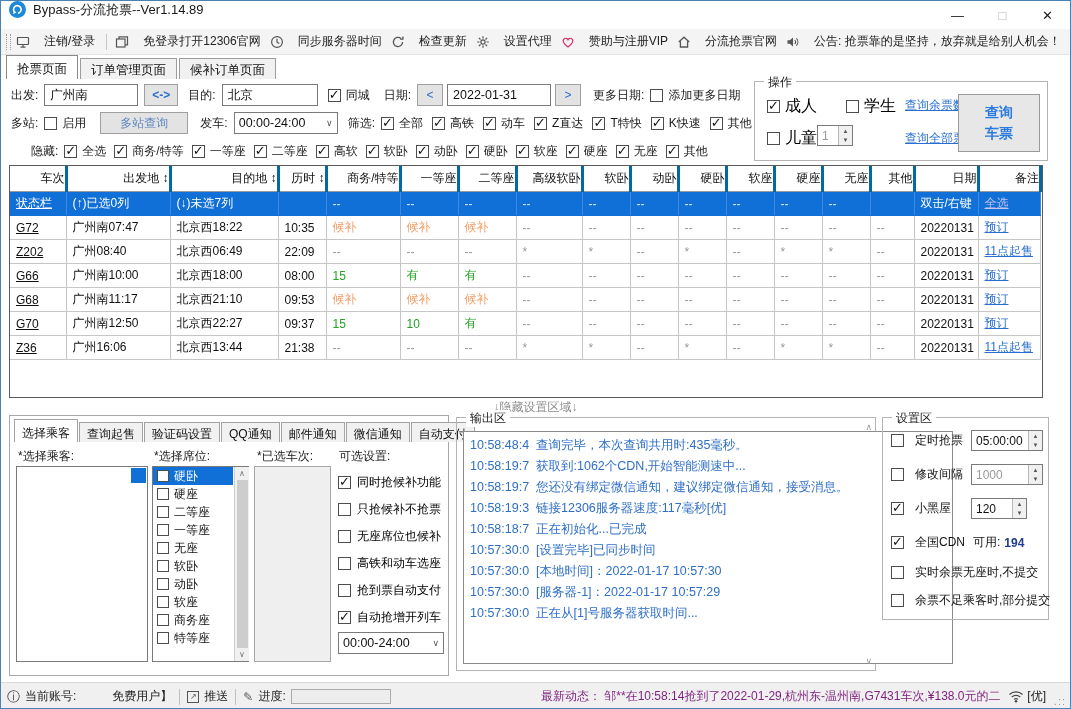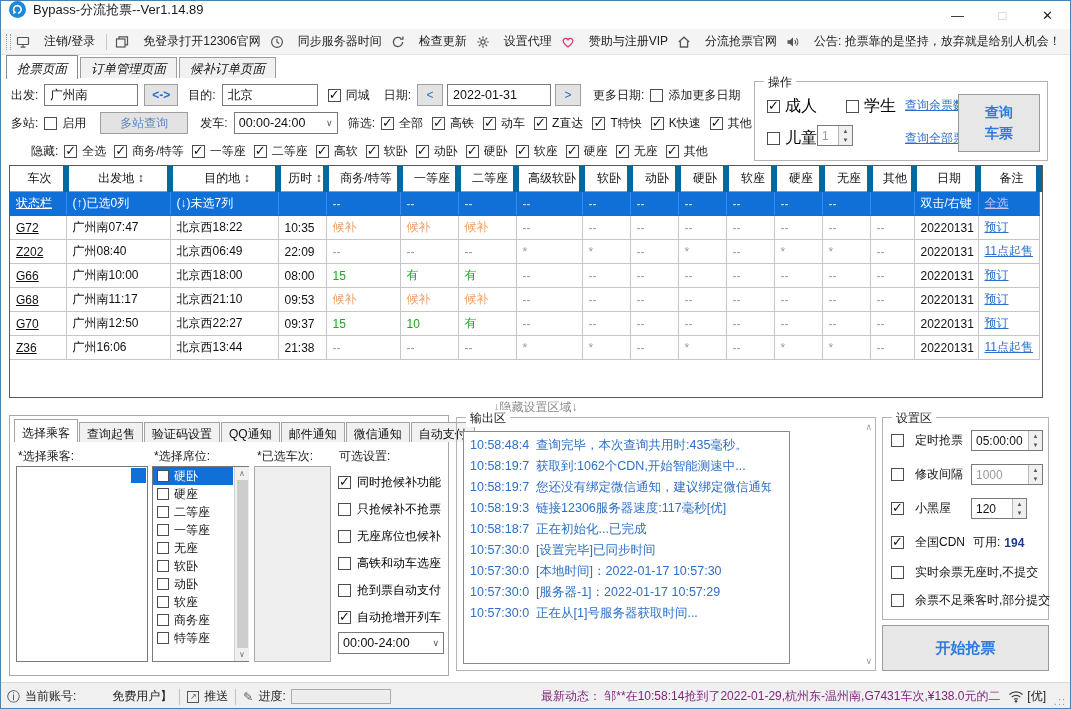--- a/index.html
+++ b/index.html
@@ -17,21 +17,21 @@
   .winbtn.dis{color:#b8b8b8;}
 
   
   .toolbar{position:absolute;left:0;top:28px;width:100%;height:26px;background:#f4f4f4;border-bottom:1px solid #e2e2e2;display:flex;align-items:center;font-size:12px;color:#222;padding-left:4px;}
   .tb-grip{width:5px;height:16px;border-left:1px dotted #9a9a9a;border-right:1px dotted #9a9a9a;margin:0 5px 0 1px;}
   .tb-item{display:inline-flex;align-items:center;gap:14px;margin-right:9px;white-space:nowrap;}
   .tb-item svg{display:block;}
   .tb-sep{width:1px;height:16px;background:#c8c8c8;margin:0 8px 0 2px;}
 
   
-  .mtabs{position:absolute;left:5px;top:54px;height:24px;display:flex;align-items:center;font-style:italic;}
+  .mtabs{position:absolute;left:5px;top:54px;height:24px;display:flex;align-items:flex-end;}
   .mtab{height:21px;padding:3px 10px 0 10px;font-size:12.5px;color:#111;background:#f1f1f1;border:1px solid #9c9c9c;border-bottom:none;margin-right:2px;}
   .mtab.active{height:24px;padding-top:5px;background:#fff;border-color:#8a8a8a;position:relative;z-index:2;}
 
   
   .frow{position:absolute;left:10px;height:24px;display:flex;align-items:center;font-size:12px;color:#1a1a1a;white-space:nowrap;}
   .flabel{margin-right:6px;}
   .tinput{height:22px;border:1px solid #7a7a7a;background:#fff;padding:0 5px;font-size:12.5px;color:#111;display:inline-flex;align-items:center;}
   .gbtn{height:22px;background:#e3e3e3;border:1px solid #9f9f9f;display:inline-flex;align-items:center;justify-content:center;font-size:12px;color:#2a6fd0;}
   .cb{width:13px;height:13px;border:1px solid #4d4d4d;background:#fff;display:inline-block;position:relative;flex:none;}
   .on > .cb::after{content:"✓";position:absolute;left:0px;top:-3px;font-size:13px;font-weight:bold;color:#111;}
@@ -48,21 +48,21 @@
   .spin{display:inline-flex;height:21px;border:1px solid #7a7a7a;background:#fff;}
   .spin-val{padding:0 4px;font-size:12px;display:flex;align-items:center;color:#111;}
   .spin-val.dim{color:#9a9a9a;}
   .spin-btns{display:flex;flex-direction:column;width:14px;border-left:1px solid #b9b9b9;}
   .spin-btns span{flex:1;display:flex;align-items:center;justify-content:center;font-size:6px;color:#555;background:#f0f0f0;line-height:1;}
   .bigbtn{background:#e7e7e7;border:1px solid #9a9a9a;color:#2a7ae0;display:flex;flex-direction:column;align-items:center;justify-content:center;font-size:14px;font-weight:bold;line-height:1.5;}
 
   
   .tablewrap{position:absolute;left:8px;top:164px;width:1034px;height:233px;border:1px solid #5a5a5a;background:#fff;overflow:hidden;}
   table.ttab{table-layout:fixed;width:100%;border-collapse:collapse;font-size:12px;color:#111;}
-  .ttab th{font-weight:normal;text-align:center;padding:4px 0 4px 6px;border-right:6px solid #0369a1;border-bottom:1px solid #9a9a9a;white-space:nowrap;overflow:hidden;}
+  .ttab th{font-weight:normal;text-align:right;padding:4px 0 4px 6px;border-right:3px solid #0369a1;border-bottom:1px solid #9a9a9a;white-space:nowrap;overflow:hidden;}
   .ttab td{padding:3px 0 3px 6px;border-right:1px solid #c6c6c6;border-bottom:1px solid #c6c6c6;white-space:nowrap;overflow:hidden;height:16px;}
   .ttab th:nth-child(1){width:56px}.ttab th:nth-child(2){width:104px}.ttab th:nth-child(3){width:108px}
   .ttab th:nth-child(4){width:48px}.ttab th:nth-child(5){width:74px}.ttab th:nth-child(6){width:58px}
   .ttab th:nth-child(7){width:58px}.ttab th:nth-child(8){width:66px}.ttab th:nth-child(9){width:48px}
   .ttab th:nth-child(10){width:48px}.ttab th:nth-child(11){width:48px}.ttab th:nth-child(12){width:48px}
   .ttab th:nth-child(13){width:48px}.ttab th:nth-child(14){width:48px}.ttab th:nth-child(15){width:44px}
   .ttab th:nth-child(16){width:64px}
   .c-train{color:#111;text-decoration:underline;}
   .c-link{color:#2a6fd0;text-decoration:underline;}
   .c-wait{color:#f09e66;}
@@ -87,21 +87,21 @@
   .seatlist{position:absolute;border:1px solid #7a7a7a;background:#fff;overflow:hidden;}
   .seat-item{display:flex;align-items:center;gap:5px;height:18px;padding-left:4px;font-size:12px;color:#111;width:calc(100% - 15px);}
   .seat-item.sel{background:#1170d8;color:#fff;}
   .seat-sb{position:absolute;right:0;top:0;width:15px;height:100%;background:#f0f0f0;border-left:1px solid #d0d0d0;display:flex;flex-direction:column;align-items:center;justify-content:space-between;font-size:8px;color:#777;padding:2px 0;}
   .seat-sb .thumb{width:11px;flex:1;margin:2px 0;background:#cdcdcd;}
   .graybox{position:absolute;border:1px solid #a8a8a8;background:#efefef;}
   .optcol .cb-item{position:absolute;font-size:12px;gap:6px;}
 
   
   .outbox{position:absolute;left:455px;top:416px;width:420px;height:254px;border:1px solid #b4b4b4;}
-  .outinner{position:absolute;left:6px;top:13px;width:327px;height:233px;border:1px solid #8a8a8a;background:#fff;overflow:hidden;padding:3px 18px 3px 6px;}
+  .outinner{position:absolute;left:6px;top:13px;width:490px;height:233px;border:1px solid #8a8a8a;background:#fff;overflow:hidden;padding:3px 18px 3px 6px;}
   .log-line{font-size:12.5px;color:#2f6fc6;line-height:21px;white-space:pre;overflow:hidden;}
   .scroll-up,.scroll-dn{position:absolute;right:3px;font-size:9px;color:#9a9a9a;}
   .scroll-up{top:4px;}
   .scroll-dn{bottom:4px;}
 
   
   .setbox{position:absolute;left:881px;top:416px;width:167px;height:203px;border:1px solid #b4b4b4;}
   .setrow{position:absolute;left:8px;display:flex;align-items:center;font-size:12px;color:#111;white-space:nowrap;}
   .setrow .cb{margin-right:6px;}
   .cdn-num{font-weight:bold;color:#1f3a93;margin-left:4px;}
@@ -712,21 +712,20 @@
         </label>
     </div>
     <div class="setrow" style="top:174px;">
       <label class="cb-item">
           <span class="cb"></span>
           <span>余票不足乘客时,部分提交</span>
         </label>
     </div>
   </div>
 
-  <div class="bigbtn startbtn">开始抢票</div>
 
   <div class="statusbar">
     <span class="info-ico">ⓘ</span>
     <span>当前账号:</span>
     <span class="acct-val">免费用户】</span>
     <span class="sb-sep"></span>
     <span class="push-ico">↗</span>
     <span>推送</span>
     <span class="sb-sep"></span>
     <span class="pen-ico">✎</span>

